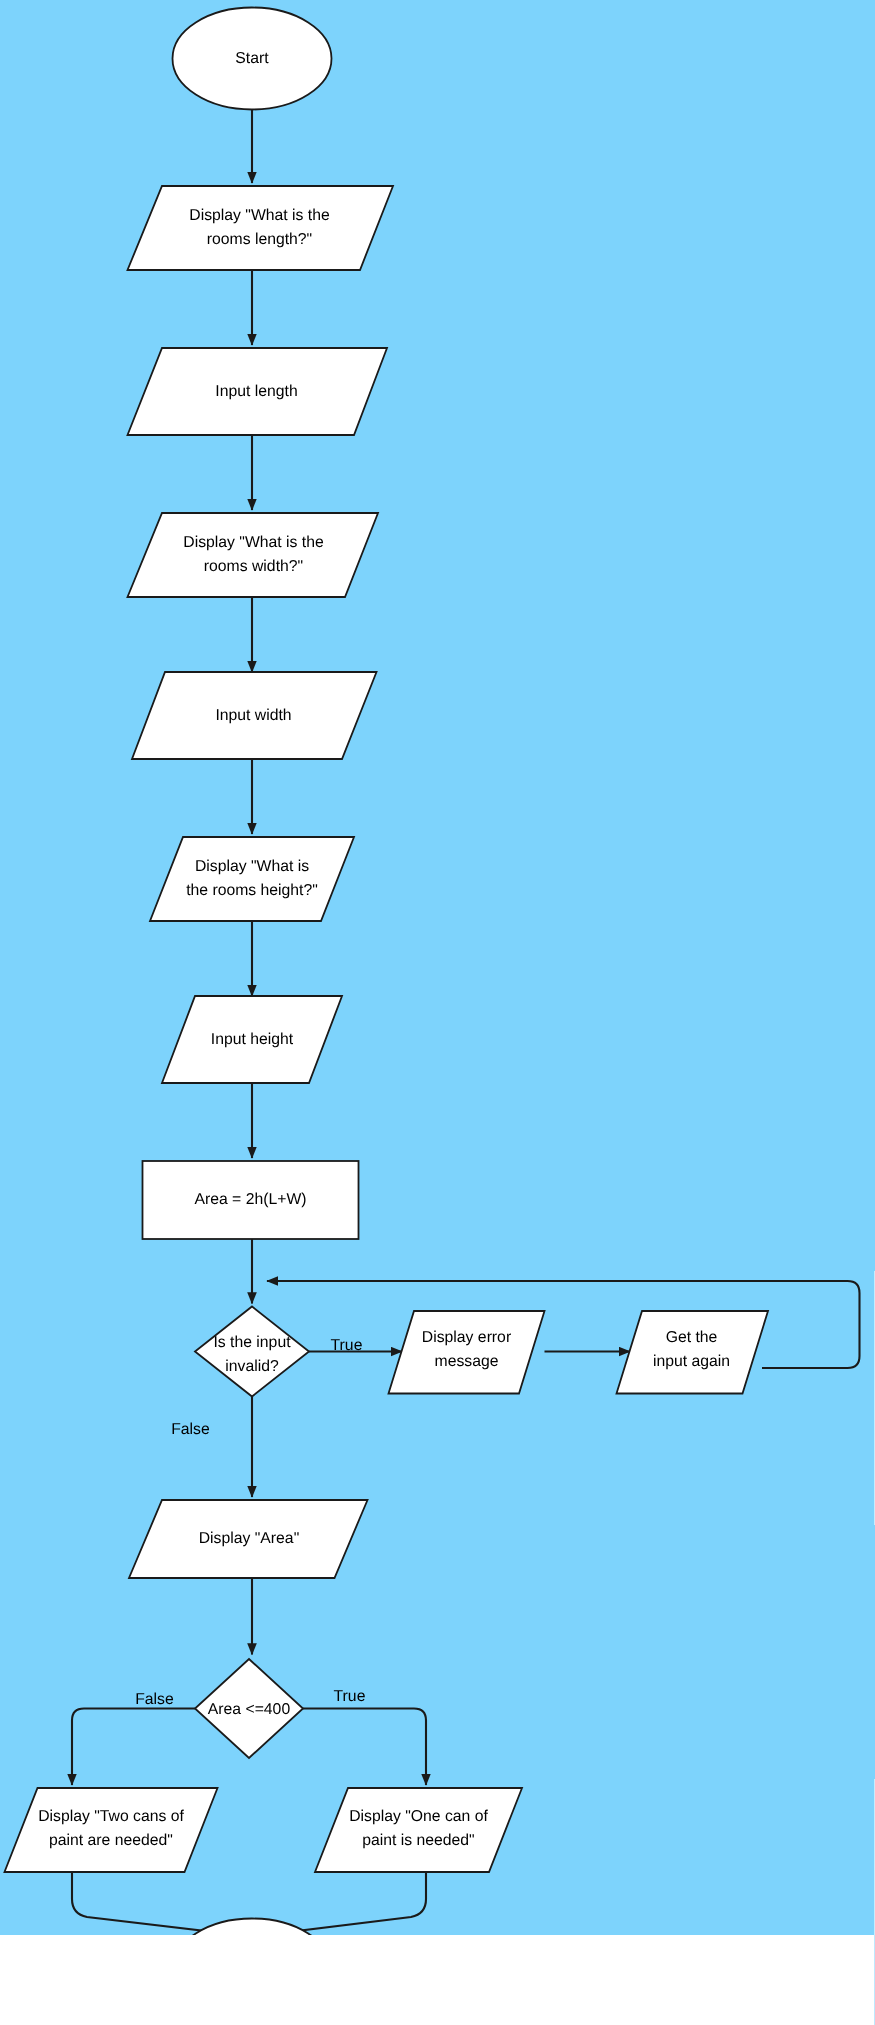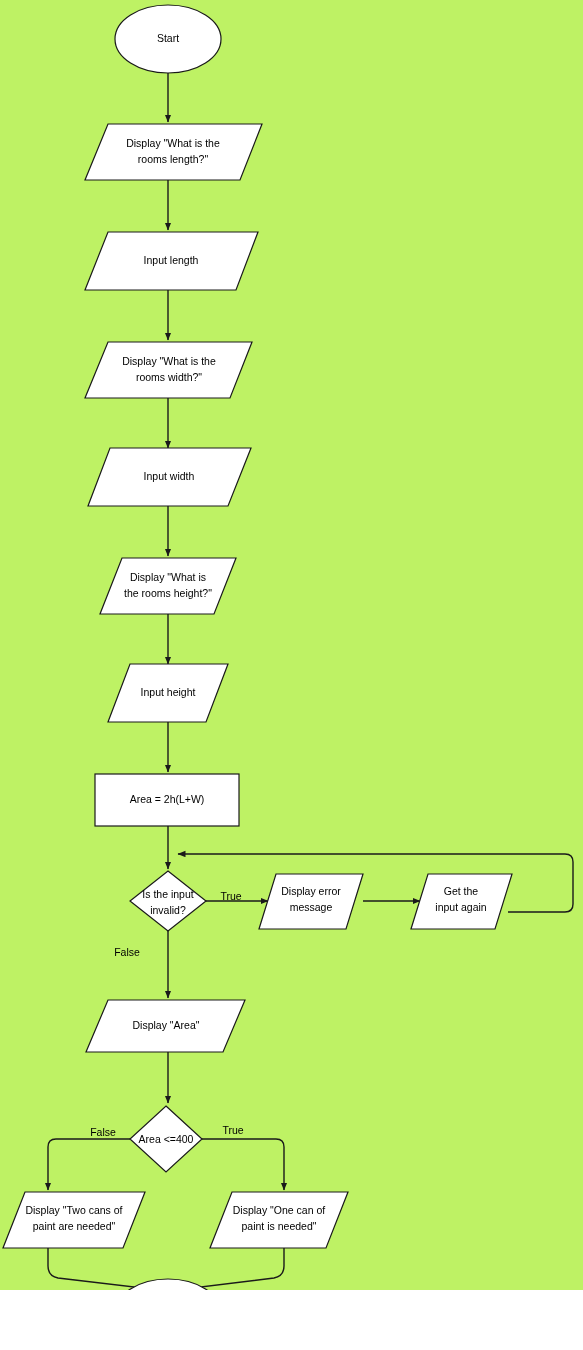--- a/index.html
+++ b/index.html
@@ -7,21 +7,21 @@
     padding: 0;
     background: #ffffff;
   }
   body {
     font-family: "Liberation Sans", sans-serif;
   }
   #flowchart-root {
     position: relative;
     width: 583px;
     height: 1290px;
-    background: #bef264;
+    background: #7dd3fc;
     overflow: hidden;
   }
   svg#flow-svg {
     display: block;
     width: 583px;
     height: 1350px;
   }
   .shape-outline {
     fill: #ffffff;
     stroke: #1a1a1a;

